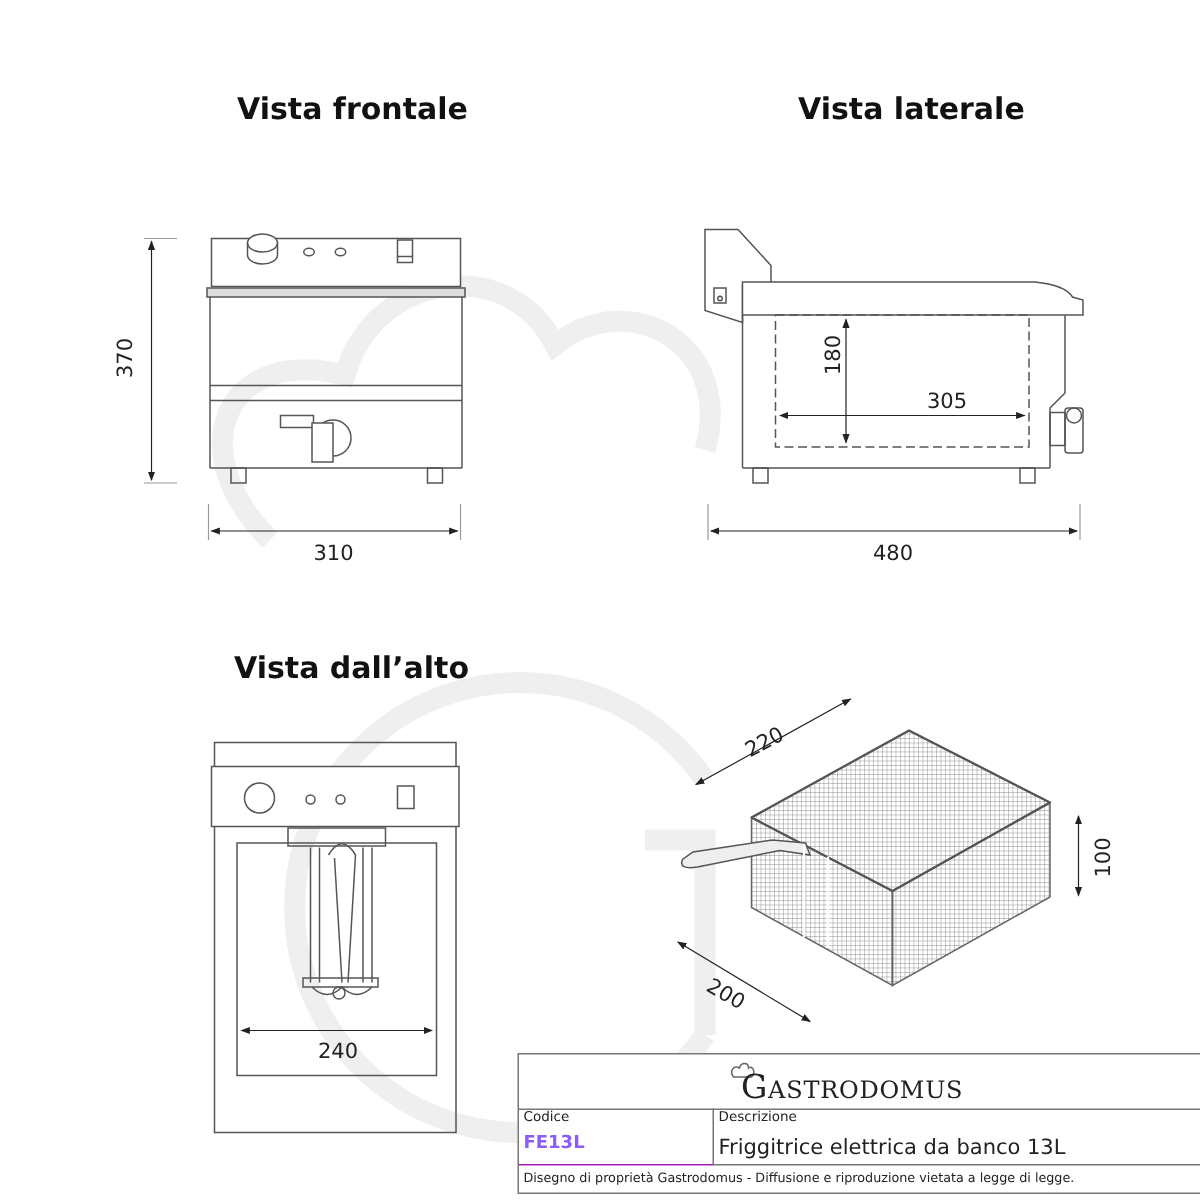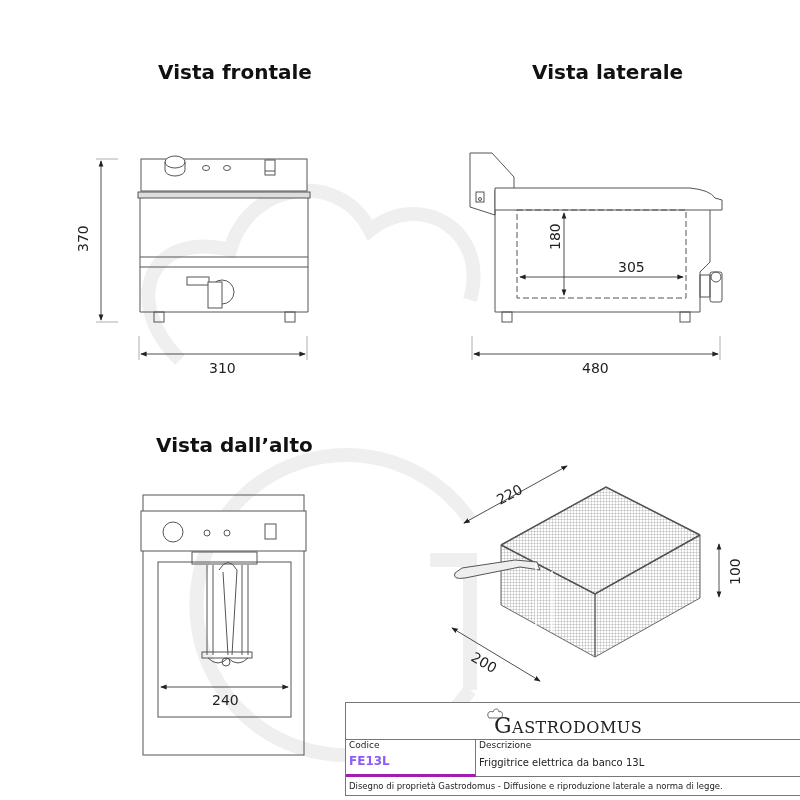--- a/index.html
+++ b/index.html
@@ -10,26 +10,26 @@
   svg.draw { position:absolute; left:0; top:0; }
   .dim { font-family:"DejaVu Sans", sans-serif; font-size:14px; fill:#222; }
   .titleblock { position:absolute; left:345px; top:702px; width:491px; height:94px;
                 border:1px solid #777; box-sizing:border-box; background:#fff; }
   .tb-logo { position:absolute; left:0; top:0; width:100%; height:36px;
              border-bottom:1px solid #777; }
   .tb-logo-text { position:absolute; left:148px; top:10px; font-family:"DejaVu Serif", serif;
                   font-size:16px; letter-spacing:0.5px; color:#222; }
   .tb-logo-text .big { font-size:22px; }
   .tb-code { position:absolute; left:0; top:36px; width:130px; height:38px;
-             border-right:1px solid #777; border-bottom:3px solid #a21caf; box-sizing:border-box; }
+             border-right:1px solid #777; border-bottom:1px solid #a21caf; box-sizing:border-box; }
   .tb-desc { position:absolute; left:130px; top:36px; right:0; height:38px;
              border-bottom:1px solid #777; box-sizing:border-box; }
   .tb-label { position:absolute; left:3px; top:1px; font-size:9px; color:#222; }
   .tb-code-val { position:absolute; left:3px; top:15px; font-size:12px; font-weight:bold; color:#8b5cf6; }
-  .tb-desc-val { position:absolute; left:3px; top:18px; font-size:10px; color:#222; }
+  .tb-desc-val { position:absolute; left:3px; top:18px; font-size:14px; color:#222; }
   .tb-foot { position:absolute; left:3px; top:78px; font-size:8.5px; color:#222; white-space:nowrap; }
 </style>
 </head>
 <body>
 
 <svg class="draw" width="800" height="800">
   <g fill="none" stroke="#efefef" stroke-width="14">
     <path d="M180 360 C120 300 150 230 230 250 C250 180 340 170 370 230 C420 190 490 230 470 300"></path>
     <path d="M470 520 A150 150 0 1 0 470 690"></path>
     <path d="M430 560 L470 560 L470 690"></path>
@@ -154,14 +154,14 @@
     <div class="tb-logo-text"><span class="big">G</span><span>ASTRODOMUS</span></div>
   </div>
   <div class="tb-code">
     <div class="tb-label">Codice</div>
     <div class="tb-code-val">FE13L</div>
   </div>
   <div class="tb-desc">
     <div class="tb-label">Descrizione</div>
     <div class="tb-desc-val">Friggitrice elettrica da banco 13L</div>
   </div>
-  <div class="tb-foot">Disegno di proprietà Gastrodomus -  Diffusione e riproduzione laterale a norma di legge.</div>
+  <div class="tb-foot">Disegno di proprietà Gastrodomus -  Diffusione e riproduzione vietata a legge di legge.</div>
 </div>
 
 </body></html>

